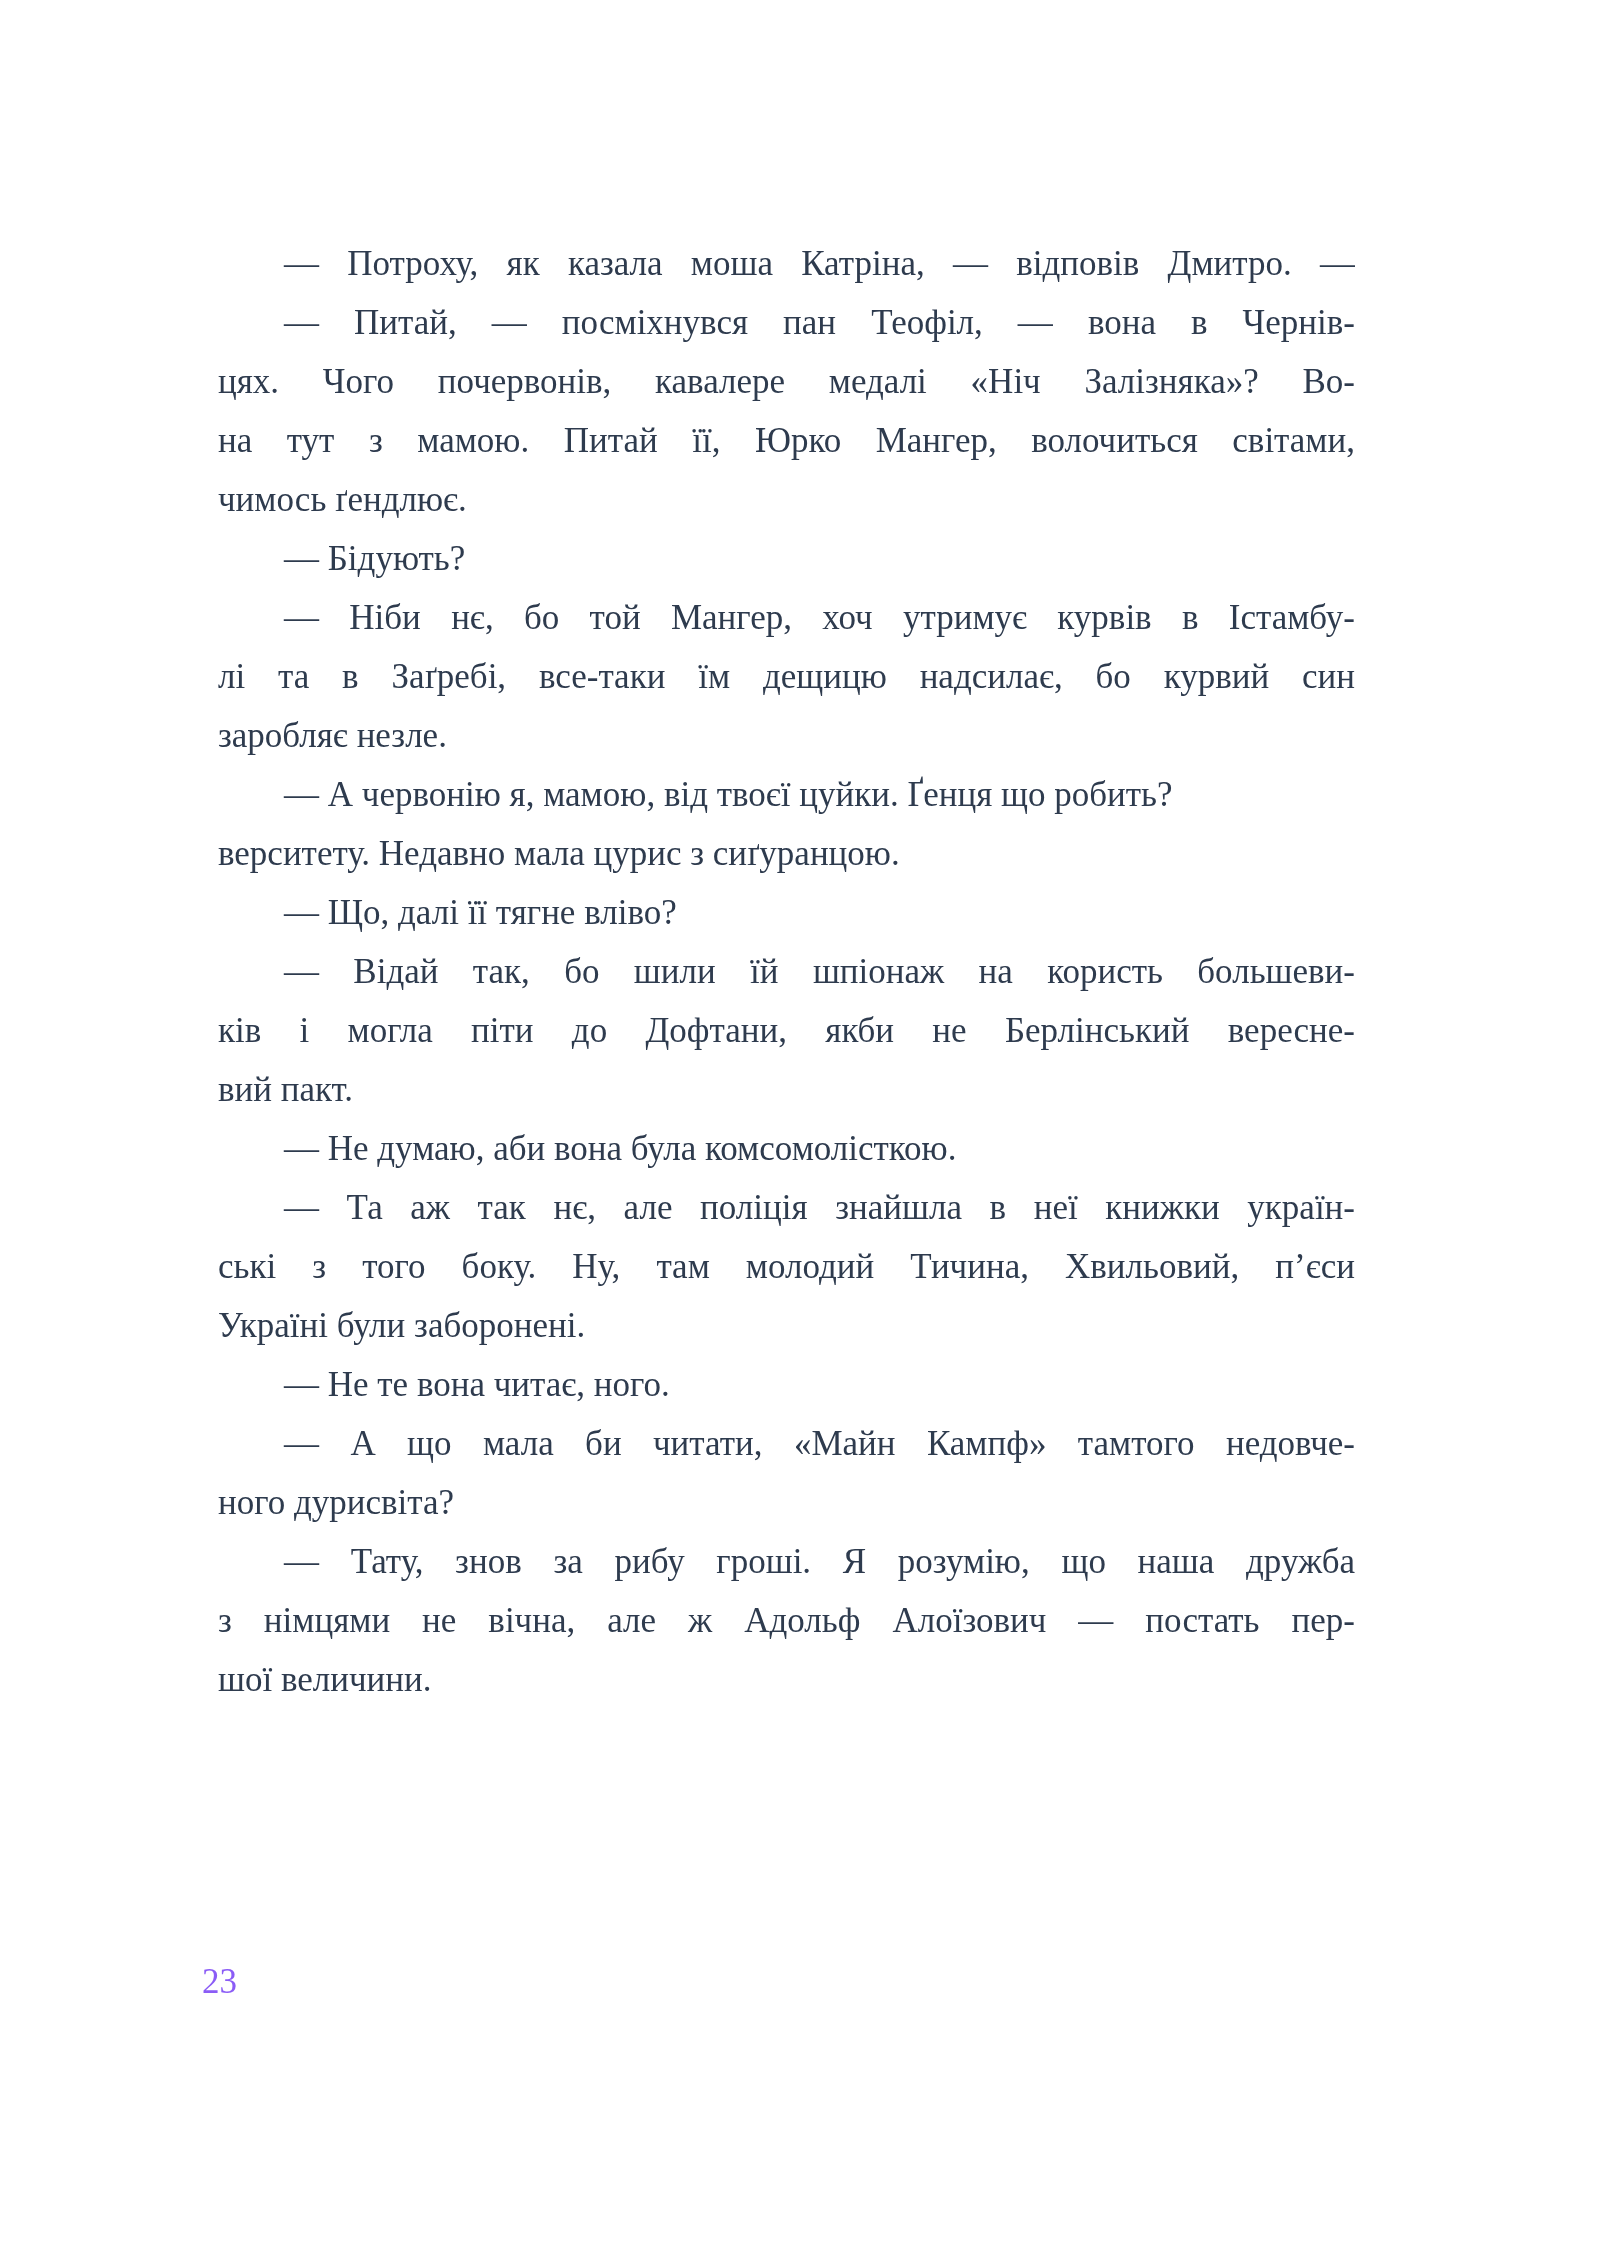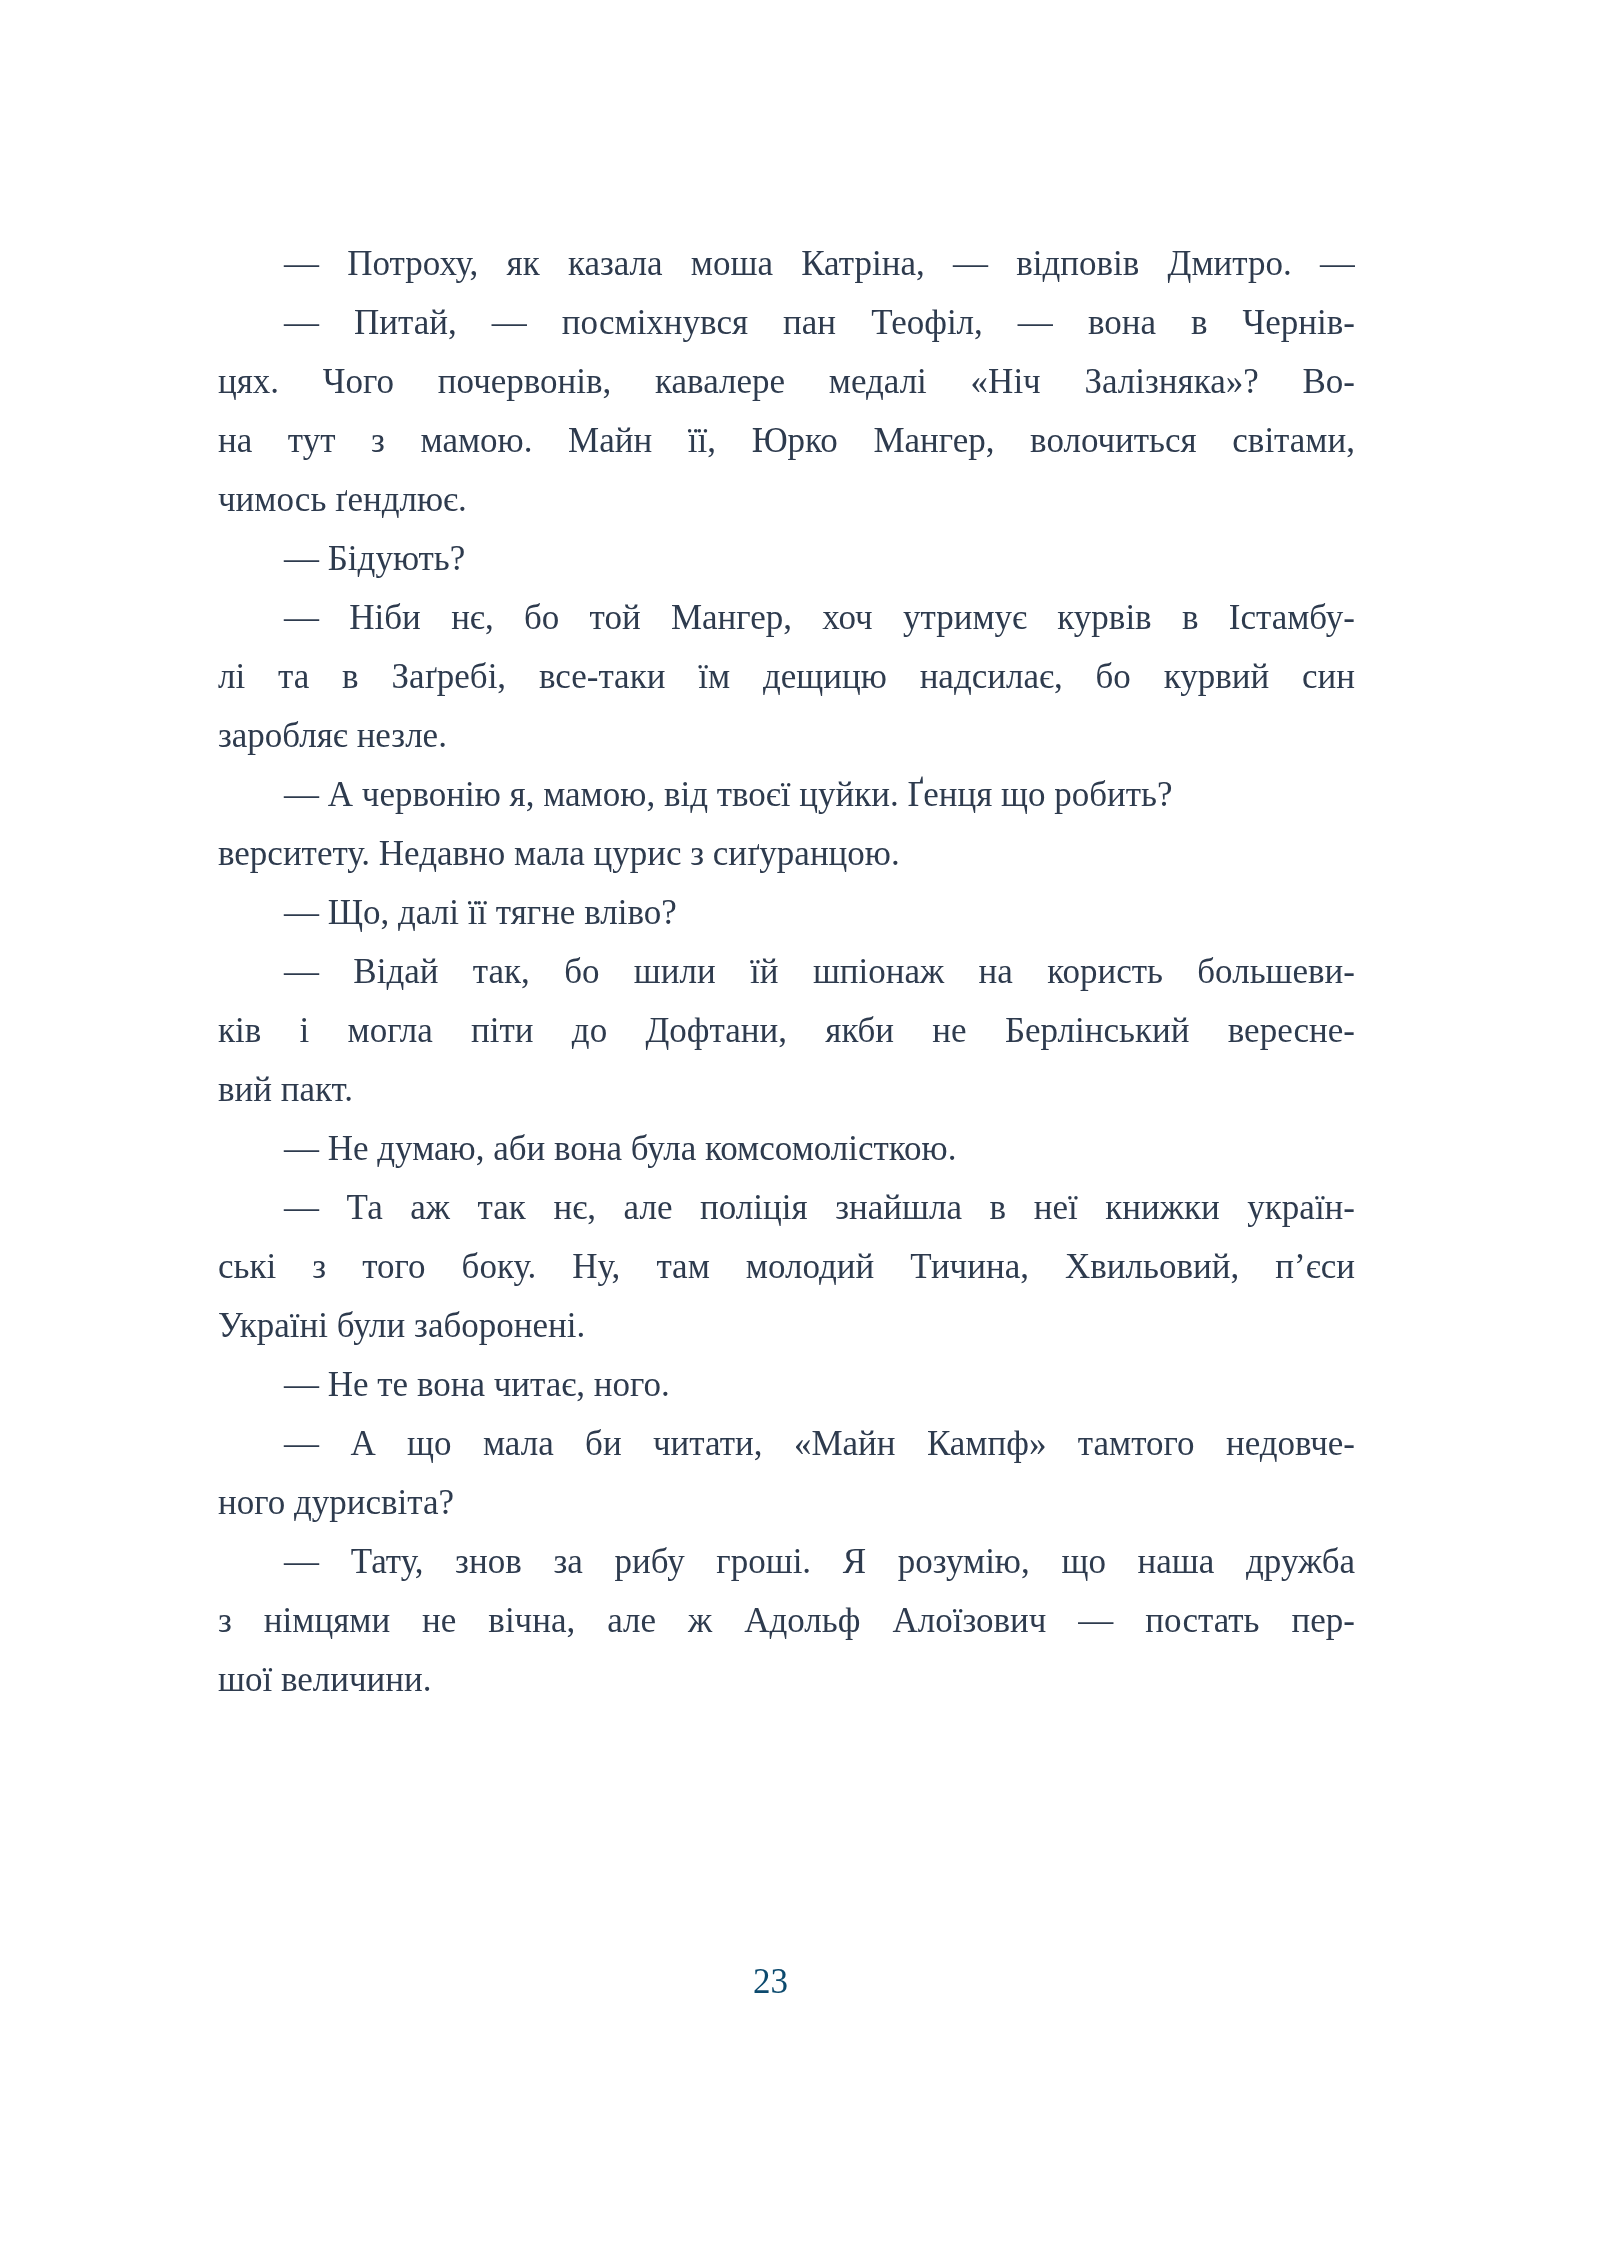--- a/index.html
+++ b/index.html
@@ -40,37 +40,36 @@
     text-align-last: left;
   }
   .line.first {
     text-indent: 66px;
   }
   .page-number {
     position: absolute;
     top: 1962px;
     left: 202px;
     width: 1137px;
-    text-align: center;
     font-size: 35px;
-    color: #0c4a6e;
+    color: #8b5cf6;
   }
 </style>
 </head>
 <body>
 
 <div class="page">
   <div class="text-block">
       <div class="paragraph">
         <div class="line first">— Потроху, як казала моша Катріна, — відповів Дмитро. —</div>
       </div>
       <div class="paragraph">
         <div class="line first">— Питай, — посміхнувся пан Теофіл, — вона в Чернів-</div>
         <div class="line">цях. Чого почервонів, кавалере медалі «Ніч Залізняка»? Во-</div>
-        <div class="line">на тут з мамою. Майн її, Юрко Мангер, волочиться світами,</div>
+        <div class="line">на тут з мамою. Питай її, Юрко Мангер, волочиться світами,</div>
         <div class="line last">чимось ґендлює.</div>
       </div>
       <div class="paragraph">
         <div class="line first last">— Бідують?</div>
       </div>
       <div class="paragraph">
         <div class="line first">— Ніби нє, бо той Мангер, хоч утримує курвів в Істамбу-</div>
         <div class="line">лі та в Заґребі, все-таки їм дещицю надсилає, бо курвий син</div>
         <div class="line last">заробляє незле.</div>
       </div>

